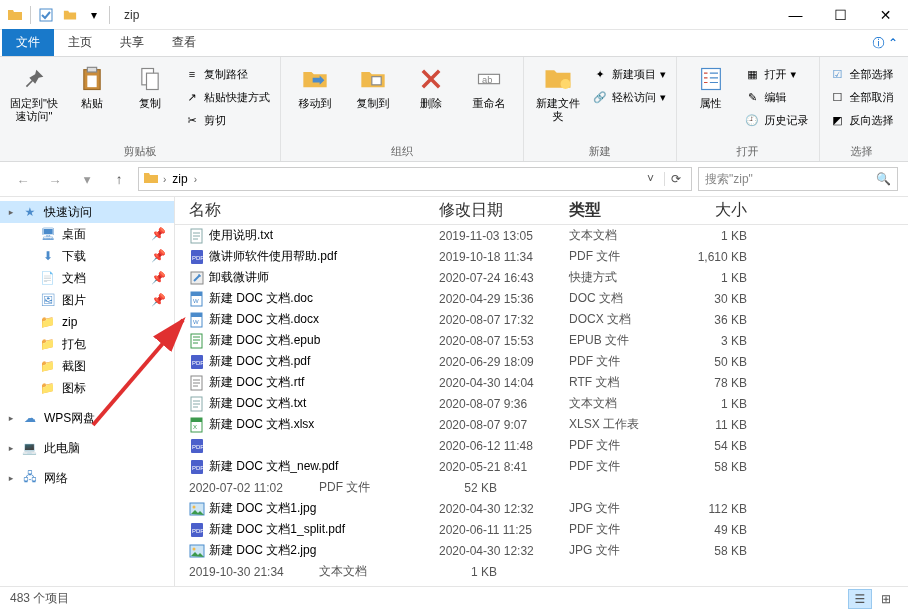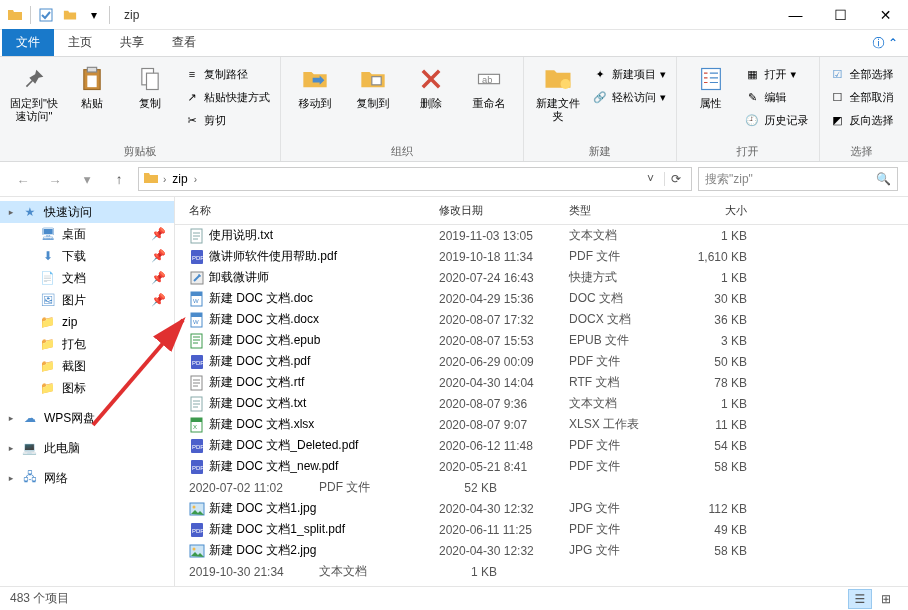--- a/index.html
+++ b/index.html
@@ -50,24 +50,24 @@
 .nav-item { display: flex; align-items: center; gap: 6px; padding: 3px 8px 3px 20px; font-size: 12px; cursor: pointer; height: 22px; }
 .nav-item.selected { background: #cce8ff; }
 .nav-item .exp { width: 10px; text-align: center; color: #666; font-size: 9px; margin-left: -14px; }
 .nav-item .nicon { width: 16px; height: 16px; display: flex; align-items: center; justify-content: center; }
 .nav-item.sub { padding-left: 40px; }
 .nav-spacer { height: 8px; }
 
 
 .filelist { flex: 1; overflow: hidden; position: relative; }
 .columns { height: 28px; display: flex; align-items: center; border-bottom: 1px solid #e5e5e5; padding-left: 8px; }
-.col { font-size: 11px; color: #333; padding: 0 6px; }
+.col { font-size: 16px; color: #333; padding: 0 6px; }
 .col.name { width: 250px; }
 .col.date { width: 130px; }
-.col.type { width: 110px; }
+.col.type { width: 110px; font-weight: bold; }
 .col.size { width: 80px; text-align: right; }
 .rows { overflow-y: auto; height: calc(100% - 28px); }
 .row { display: flex; align-items: center; height: 21px; padding-left: 8px; cursor: pointer; }
 .row .cell { font-size: 12px; padding: 0 6px; overflow: hidden; white-space: nowrap; text-overflow: ellipsis; }
 .row .cell.name { width: 250px; display: flex; align-items: center; gap: 4px; }
 .row .cell.date { width: 130px; color: #555; }
 .row .cell.type { width: 110px; color: #555; }
 .row .cell.size { width: 80px; text-align: right; color: #555; }
 .ficon { width: 16px; height: 16px; display: inline-flex; align-items: center; justify-content: center; flex-shrink: 0; }
 
@@ -472,21 +472,21 @@
         <div class="row">
           <div class="cell name">
             <span class="ficon">
               <svg width="16" height="16" viewBox="0 0 16 16">
                 <rect x="2" y="1" width="12" height="14" rx="1" fill="#4b5fcb"></rect>
                 <text x="3" y="11" font-size="6" fill="#fff">PDF</text>
               </svg>
             </span>
             <span>新建 DOC 文档.pdf</span>
           </div>
-          <div class="cell date">2020-06-29 00:09</div>
+          <div class="cell date">2020-06-29 18:09</div>
           <div class="cell type">PDF 文件</div>
           <div class="cell size">50 KB</div>
         </div>
         <div class="row">
           <div class="cell name">
             <span class="ficon">
               <svg width="16" height="16" viewBox="0 0 16 16">
                 <rect x="2" y="1" width="11" height="14" fill="#fff" stroke="#888"></rect>
                 <path d="M4 5h7M4 8h7M4 11h5" stroke="#888"></path>
               </svg>
@@ -527,21 +527,20 @@
           <div class="cell size">11 KB</div>
         </div>
         <div class="row">
           <div class="cell name">
             <span class="ficon">
               <svg width="16" height="16" viewBox="0 0 16 16">
                 <rect x="2" y="1" width="12" height="14" rx="1" fill="#4b5fcb"></rect>
                 <text x="3" y="11" font-size="6" fill="#fff">PDF</text>
               </svg>
             </span>
-            <span>新建 DOC 文档_Deleted.pdf</span>
           </div>
           <div class="cell date">2020-06-12 11:48</div>
           <div class="cell type">PDF 文件</div>
           <div class="cell size">54 KB</div>
         </div>
         <div class="row">
           <div class="cell name">
             <span class="ficon">
               <svg width="16" height="16" viewBox="0 0 16 16">
                 <rect x="2" y="1" width="12" height="14" rx="1" fill="#4b5fcb"></rect>

